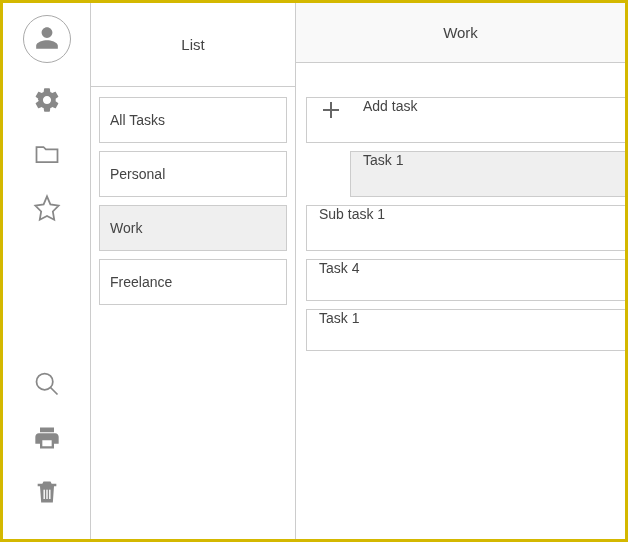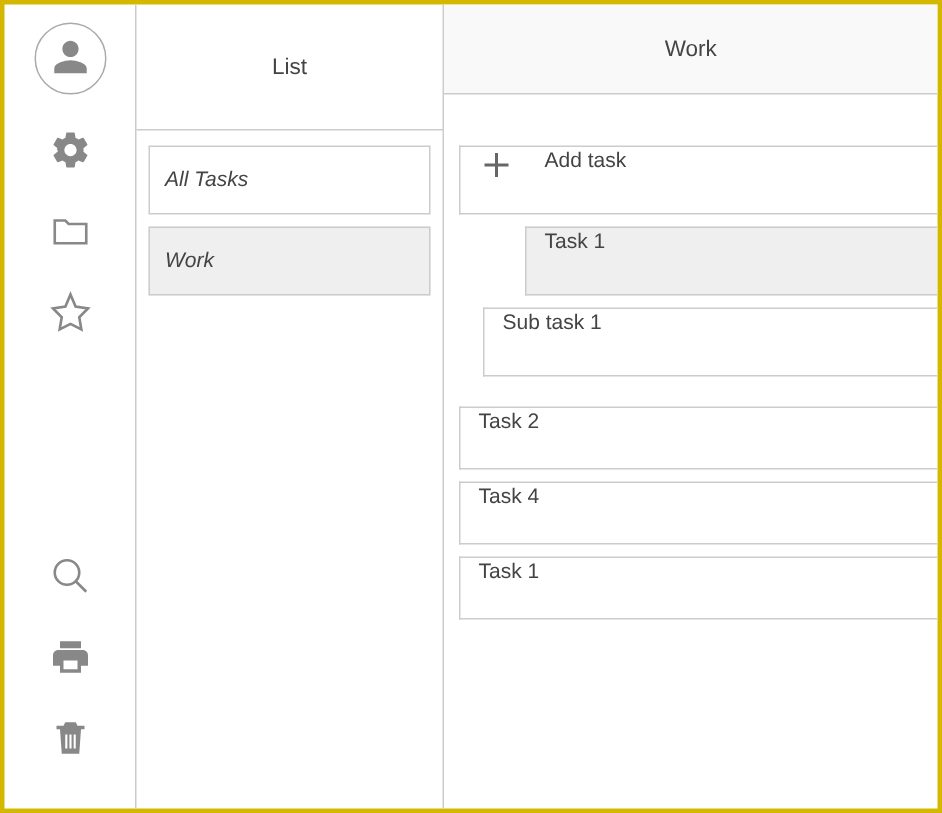--- a/index.html
+++ b/index.html
@@ -65,24 +65,24 @@
     border-right: 1px solid #ccc;
     padding: 10px 8px 10px 8px;
     display: flex;
     flex-direction: column;
     gap: 8px;
   }
   .list-item {
     border: 1px solid #ccc;
     height: 46px;
     display: flex;
-    padding: 13px 10px;
+    align-items: center;
+    padding: 3px 10px;
     cursor: pointer;
     background: #fff;
-    font-style: italic;
   }
   .list-item.selected {
     background: #efefef;
   }
 
   .work-panel {
     flex: 1;
     display: flex;
     flex-direction: column;
     min-width: 0;
@@ -116,21 +116,21 @@
     align-items: flex-start;
     padding: 0 12px;
     background: #fff;
     cursor: pointer;
   }
   .task-row.selected {
     background: #efefef;
     margin-left: 44px;
   }
   .task-row.sub {
-    margin-left: 16px;
+    margin-left: 0;
   }
   .task-row.thin {
     height: 42px;
   }
   .add-row {
     gap: 20px;
   }
   .plus-icon svg { width: 24px; height: 24px; }
 </style>
 </head>
@@ -196,22 +196,28 @@
   </div>
 
   <div class="list-panel">
     <div class="panel-header">
       <span>List</span>
     </div>
     <div class="list-body">
       <div class="list-item">
         <span>All Tasks</span>
       </div>
+      <div class="list-item">
+        <span>Personal</span>
+      </div>
       <div class="list-item selected">
         <span>Work</span>
+      </div>
+      <div class="list-item">
+        <span>Freelance</span>
       </div>
     </div>
   </div>
 
   <div class="work-panel">
     <div class="panel-header">
       <span>Work</span>
     </div>
     <div class="gap"></div>
     <div class="work-body">
@@ -223,23 +229,20 @@
             </svg>
         </span>
         <span>Add task</span>
       </div>
       <div class="task-row selected">
         <span>Task 1</span>
       </div>
       <div class="task-row sub">
         <span>Sub task 1</span>
       </div>
-      <div class="task-row thin" style="margin-top:12px;">
-        <span>Task 2</span>
-      </div>
       <div class="task-row thin">
         <span>Task 4</span>
       </div>
       <div class="task-row thin">
         <span>Task 1</span>
       </div>
     </div>
   </div>
 
 </div>

